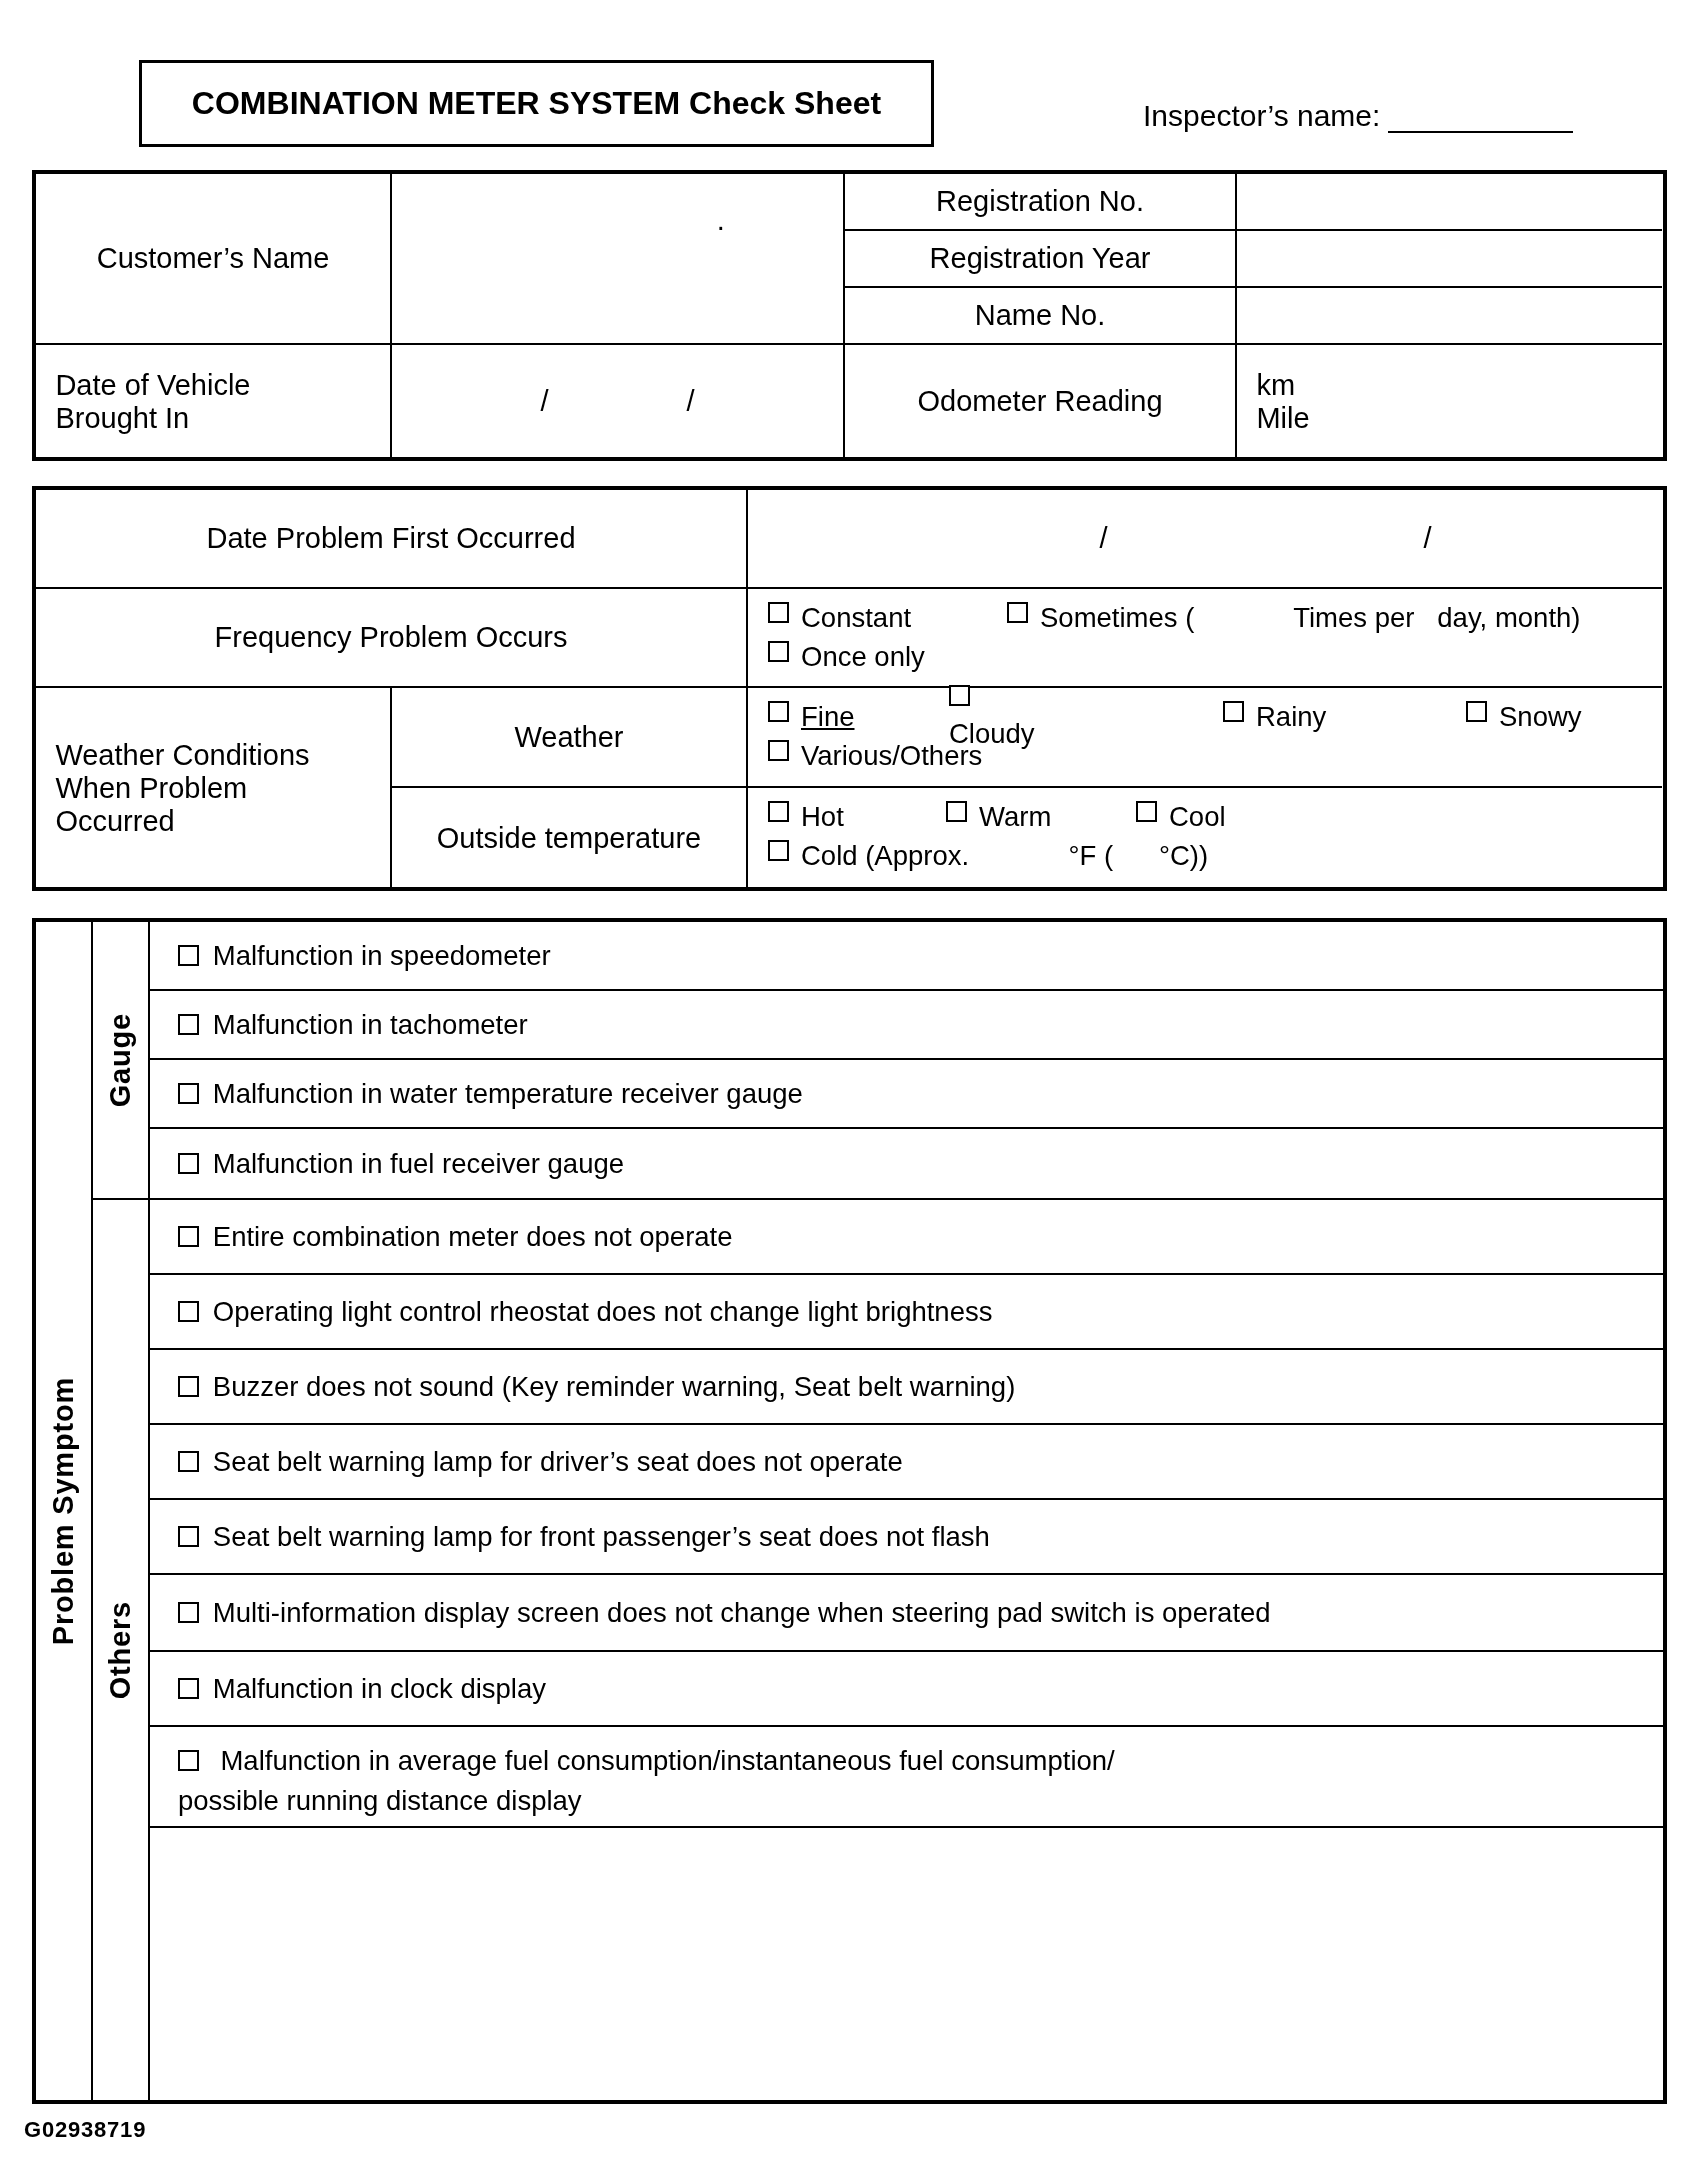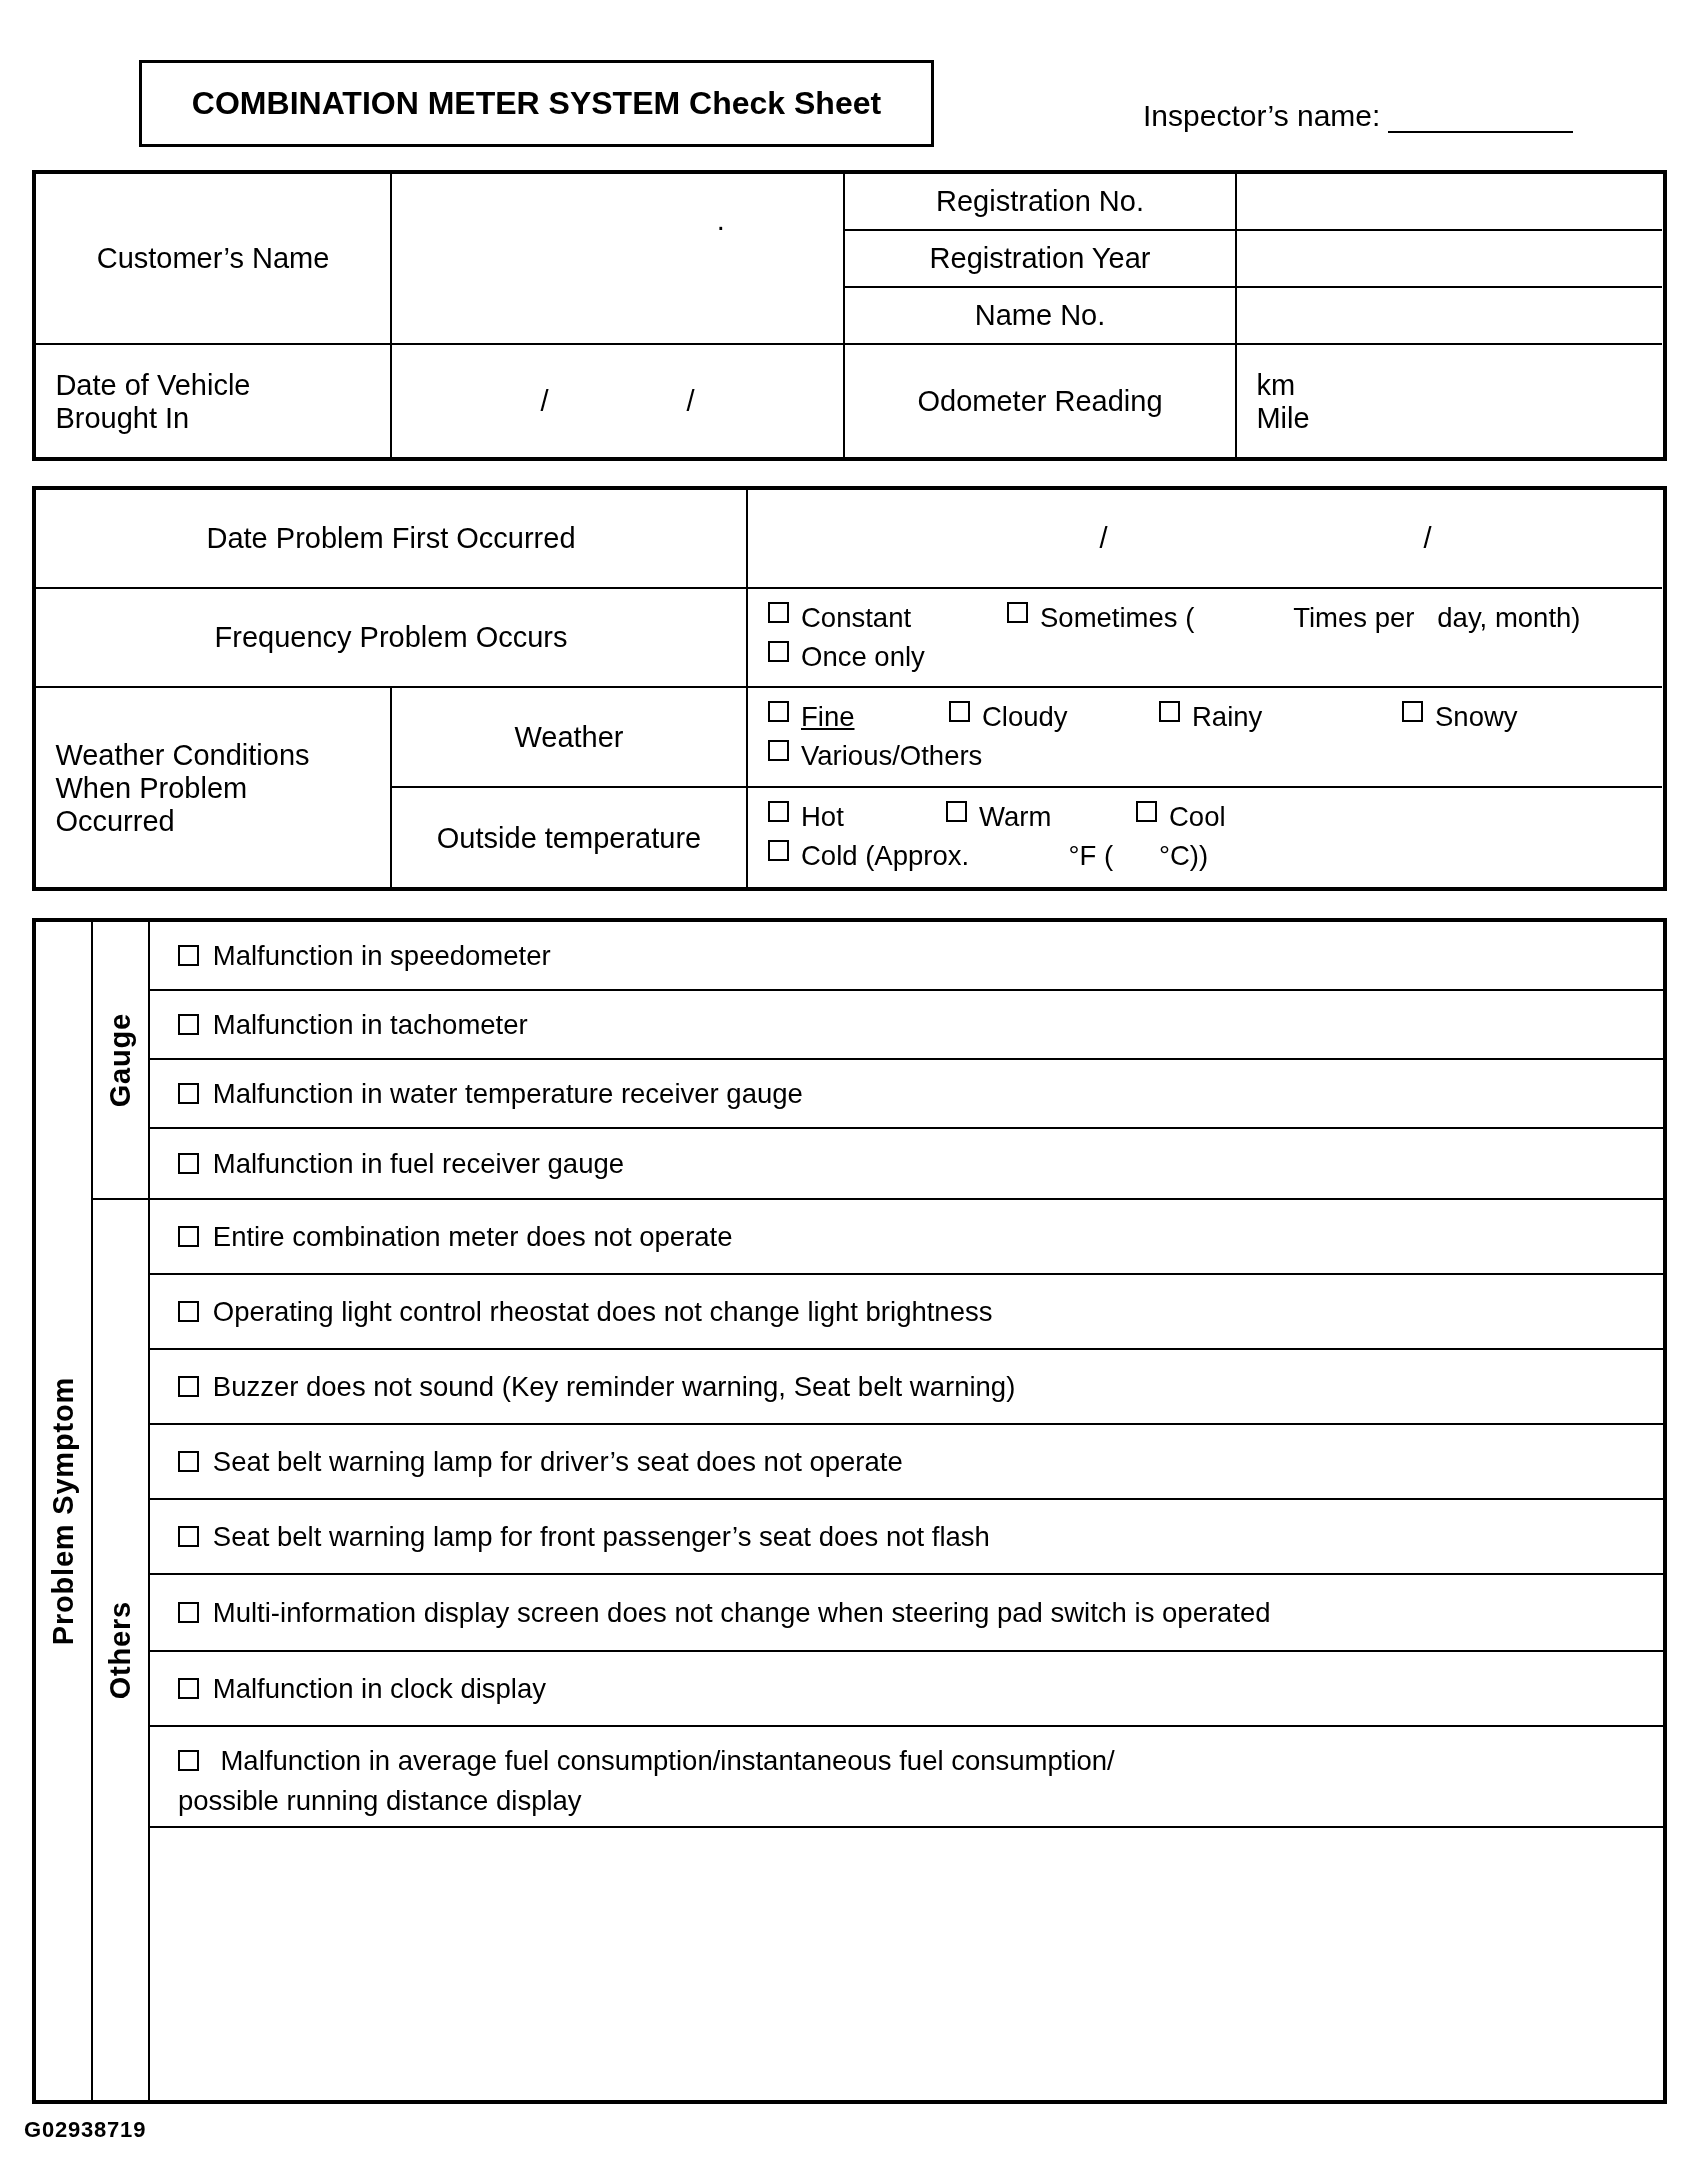--- a/index.html
+++ b/index.html
@@ -53,21 +53,21 @@
   }
   .slashcell2 { display:flex; align-items:center; justify-content:center; gap:316px; padding-left:121px; font-size:29px; }
   .optcell { display:block; padding:9.7px 0 0 20px; font-size:27.5px; }
   .optline { display:flex; align-items:center; height:39px; }
   .opt { display:inline-flex; align-items:flex-start; gap:12px; }
   .opt .lbl { white-space:pre; }
   .cb {
     display:inline-block; width:21px; height:21px;
     border:2.4px solid #000; background:#fff; flex:none;
   }
-  .w295 { width:239px; } .w280 { width:181px;text-decoration:underline; } .w320 { width:210px; }
+  .w295 { width:239px; } .w280 { width:181px;text-decoration:underline; } .w320 { width:274px;flex-direction:column; }
   .w300 { width:243px; } .w220 { width:178px; } .w260 { width:190px; }
 
   
   .t3 {
     position:absolute; left:32px; top:918px; width:1635px; height:1186px;
     border:4px solid #000; display:flex;
   }
   .vcol {
     width:57px; border-right:2.4px solid #000;
     display:flex; align-items:center; justify-content:center; flex:none;

